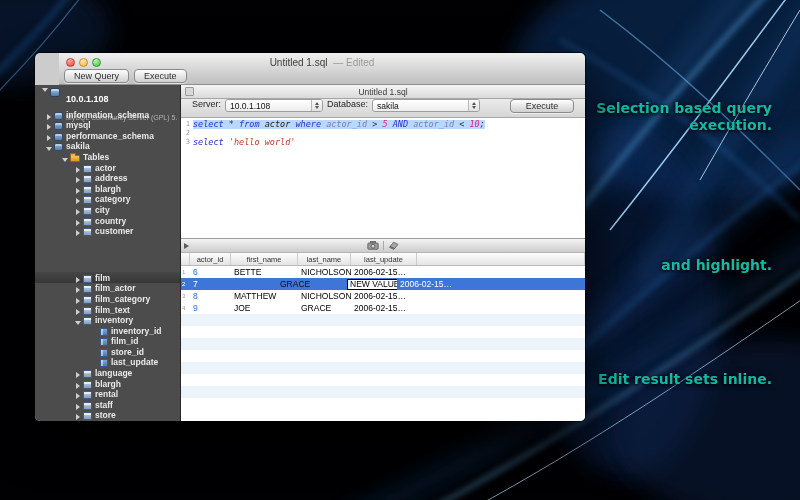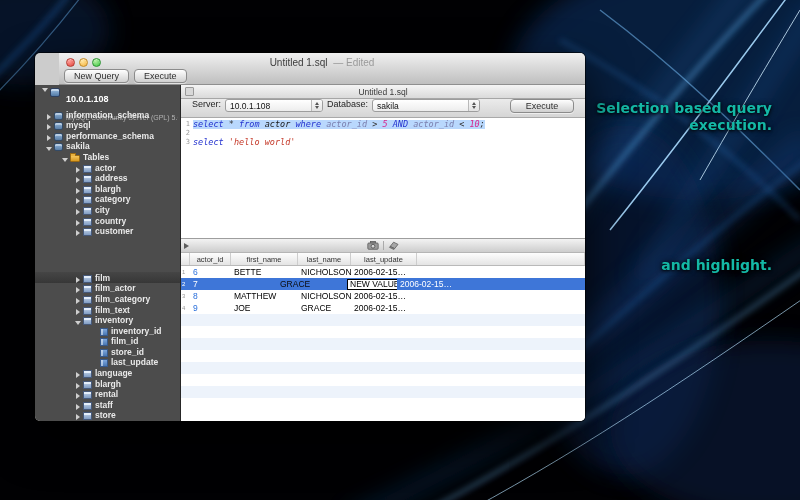--- a/index.html
+++ b/index.html
@@ -156,20 +156,23 @@
     <path d="M-10,100 C30,60 60,25 90,-15" stroke="#5d9fd8" stroke-width="1.2" fill="none" opacity="0.5"></path>
   </svg>
 
   <div class="overlay ov1">
     <span>Selection based query</span><br>
     <span>execution.</span>
   </div>
   <div class="overlay ov2">
     <br>
     <span>and highlight.</span>
+  </div>
+  <div class="overlay ov3">
+    <span>Edit result sets inline.</span>
   </div>
 
   <div class="window">
 
     <div class="header">
       <div class="titlerow">
         <div class="lights">
           <span class="tl red"></span>
           <span class="tl yel"></span>
           <span class="tl grn"></span>

